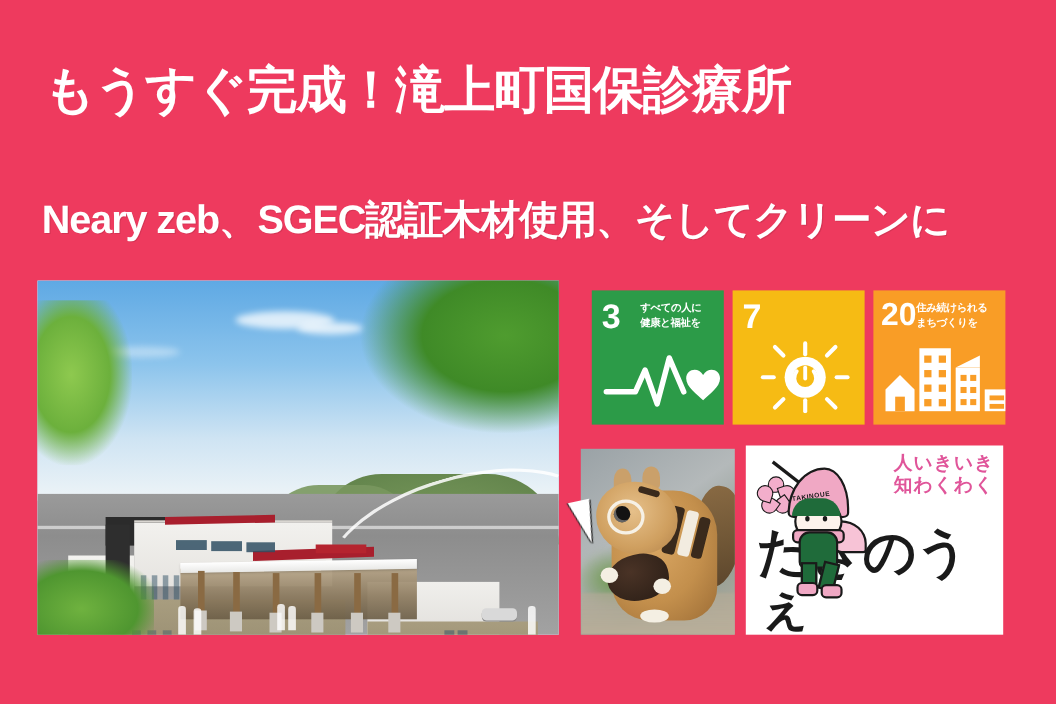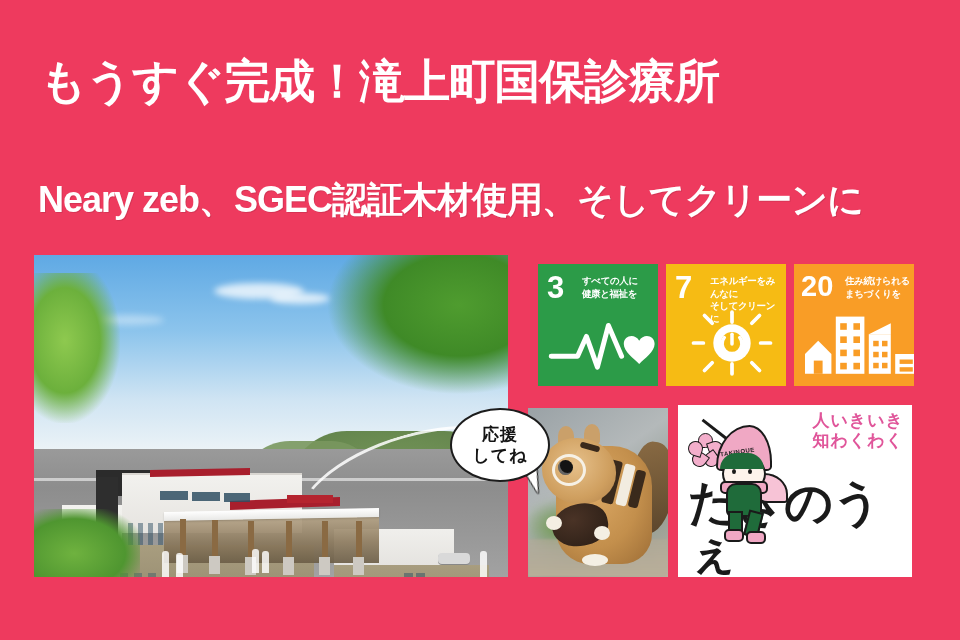--- a/index.html
+++ b/index.html
@@ -139,21 +139,21 @@
     color:#ffffff;overflow:hidden;
   }
   .sdg-num{
     position:absolute;left:9px;top:8px;font-size:31px;font-weight:bold;line-height:1;
   }
   .sdg-num.two{font-size:29px;left:7px;}
   .sdg-txt{
     position:absolute;left:44px;top:11px;font-size:9.5px;line-height:1.32;
     font-weight:bold;width:74px;letter-spacing:-0.4px;
   }
-  .sdg-num.two + .sdg-txt{left:51px;}
+  .sdg-num.two + .sdg-txt{left:39px;}
   .sdg-art{position:absolute;left:0;right:0;bottom:10px;height:66px;}
 
   
   #chipmunk-photo{
     position:absolute;left:528px;top:408px;width:140px;height:169px;
     overflow:hidden;
     background:linear-gradient(145deg,#9aa2a6 0%,#b4b9ba 40%,#8f9a90 70%,#b9b2a4 100%);
   }
   .cm-blur-green{
     position:absolute;left:-6px;bottom:24px;width:70px;height:54px;
@@ -373,24 +373,20 @@
         <div>健康と福祉を</div>
       </div>
       <svg class="sdg-art" viewBox="0 0 120 60">
         <polyline points="12,42 36,42 44,24 54,52 64,14 76,42" fill="none" stroke="#ffffff" stroke-width="4.5" stroke-linecap="round" stroke-linejoin="round"></polyline>
         <path d="M92 28 c-4-7-14-5-14 3 c0 7 9 13 14 18 c5-5 14-11 14-18 c0-8-10-10-14-3 z" fill="#ffffff"></path>
       </svg>
     </div>
 
     <div class="sdg" style="background:#f6bb14;">
       <div class="sdg-num">7</div>
-      <div class="sdg-txt">
-        <div>エネルギーをみんなに</div>
-        <div>そしてクリーンに</div>
-      </div>
       <svg class="sdg-art" viewBox="0 0 120 60">
         <g stroke="#ffffff" stroke-width="3.4" stroke-linecap="round">
           <line x1="60" y1="2" x2="60" y2="11"></line>
           <line x1="60" y1="49" x2="60" y2="58"></line>
           <line x1="34" y1="30" x2="25" y2="30"></line>
           <line x1="95" y1="30" x2="86" y2="30"></line>
           <line x1="42" y1="12" x2="35" y2="5"></line>
           <line x1="78" y1="12" x2="85" y2="5"></line>
           <line x1="42" y1="48" x2="35" y2="55"></line>
           <line x1="78" y1="48" x2="85" y2="55"></line>
@@ -456,24 +452,20 @@
     <div class="cm-eye-ring"></div>
     <div class="cm-eye"></div>
     <div class="cm-stripe" style="left:52px;top:36px;width:20px;height:6px;transform:rotate(16deg);"></div>
     <div class="cm-nut"></div>
     <div class="cm-paw" style="left:18px;top:108px;width:16px;height:14px;"></div>
     <div class="cm-paw" style="left:66px;top:118px;width:16px;height:14px;"></div>
     <div class="cm-paw" style="left:54px;top:146px;width:26px;height:12px;"></div>
   </div>
 
   <div id="bubble-tail"></div>
-  <div id="speech-bubble">
-    <div class="sb-line">応援</div>
-    <div class="sb-line">してね</div>
-  </div>
 
   <div id="mascot-logo">
 
     <div class="ml-top-text">
       <div>人いきいき</div>
       <div>知わくわく</div>
     </div>
 
     <div class="ml-taki">たきのうぇ</div>
 

